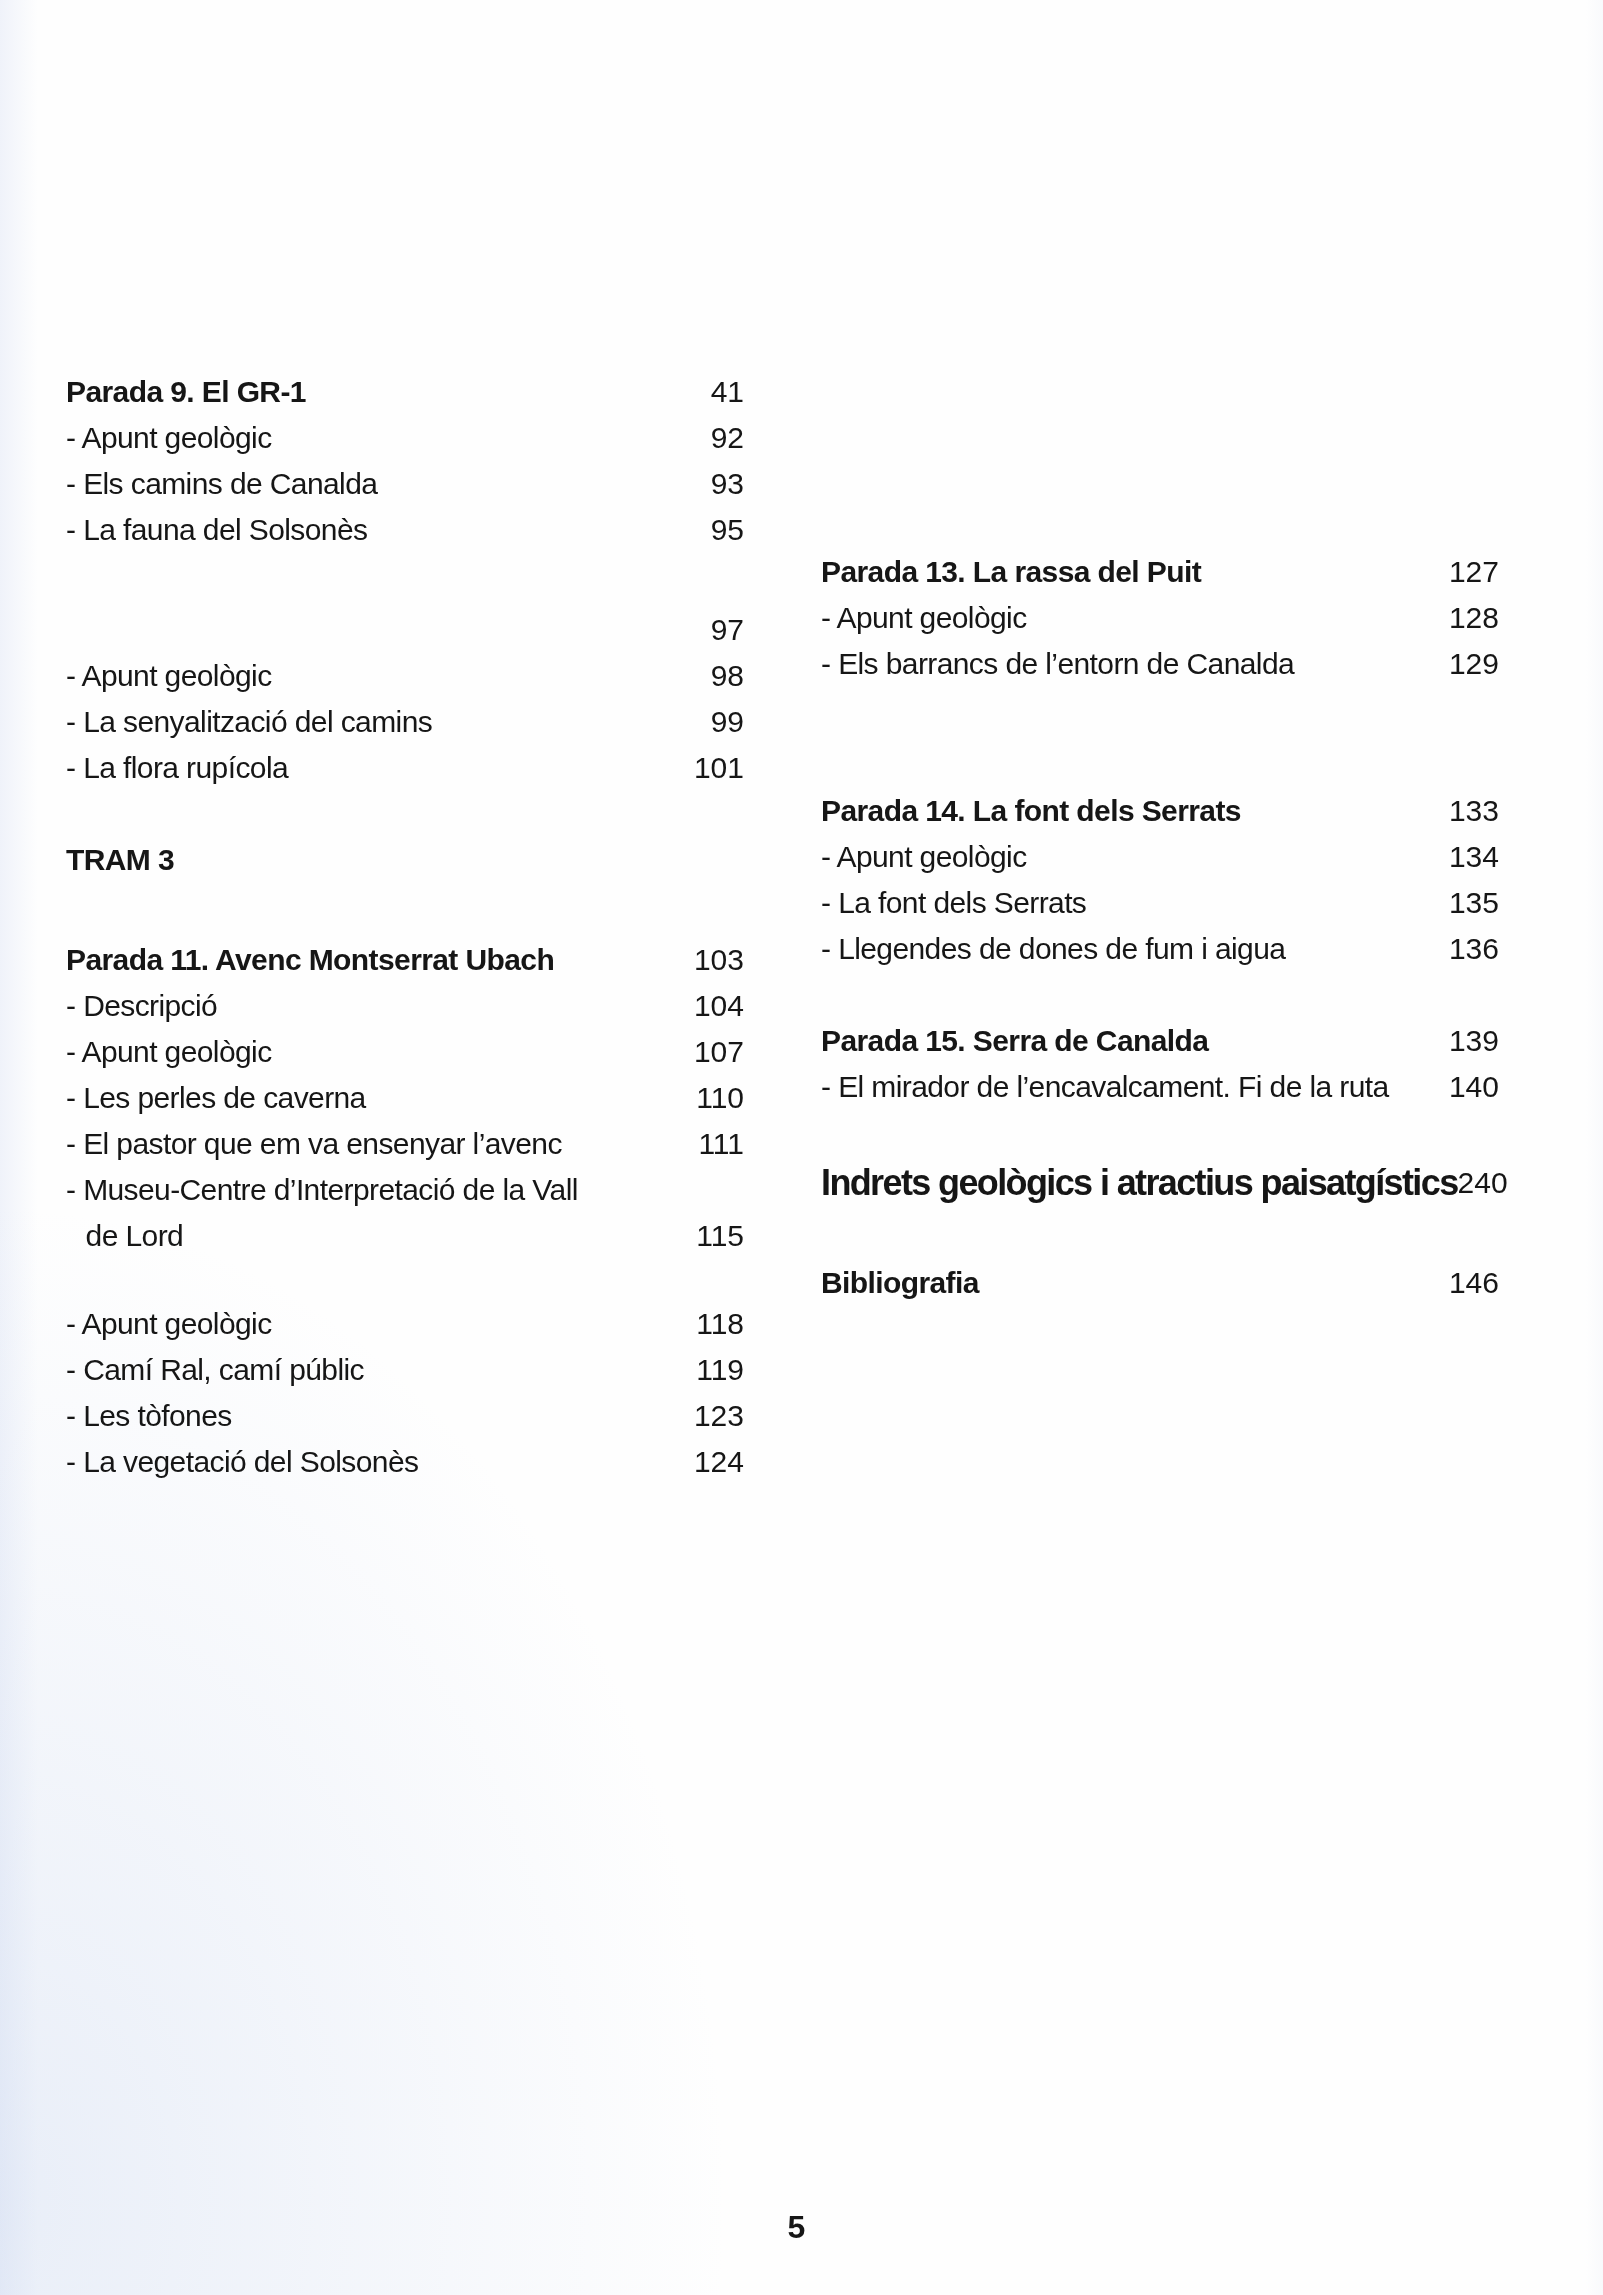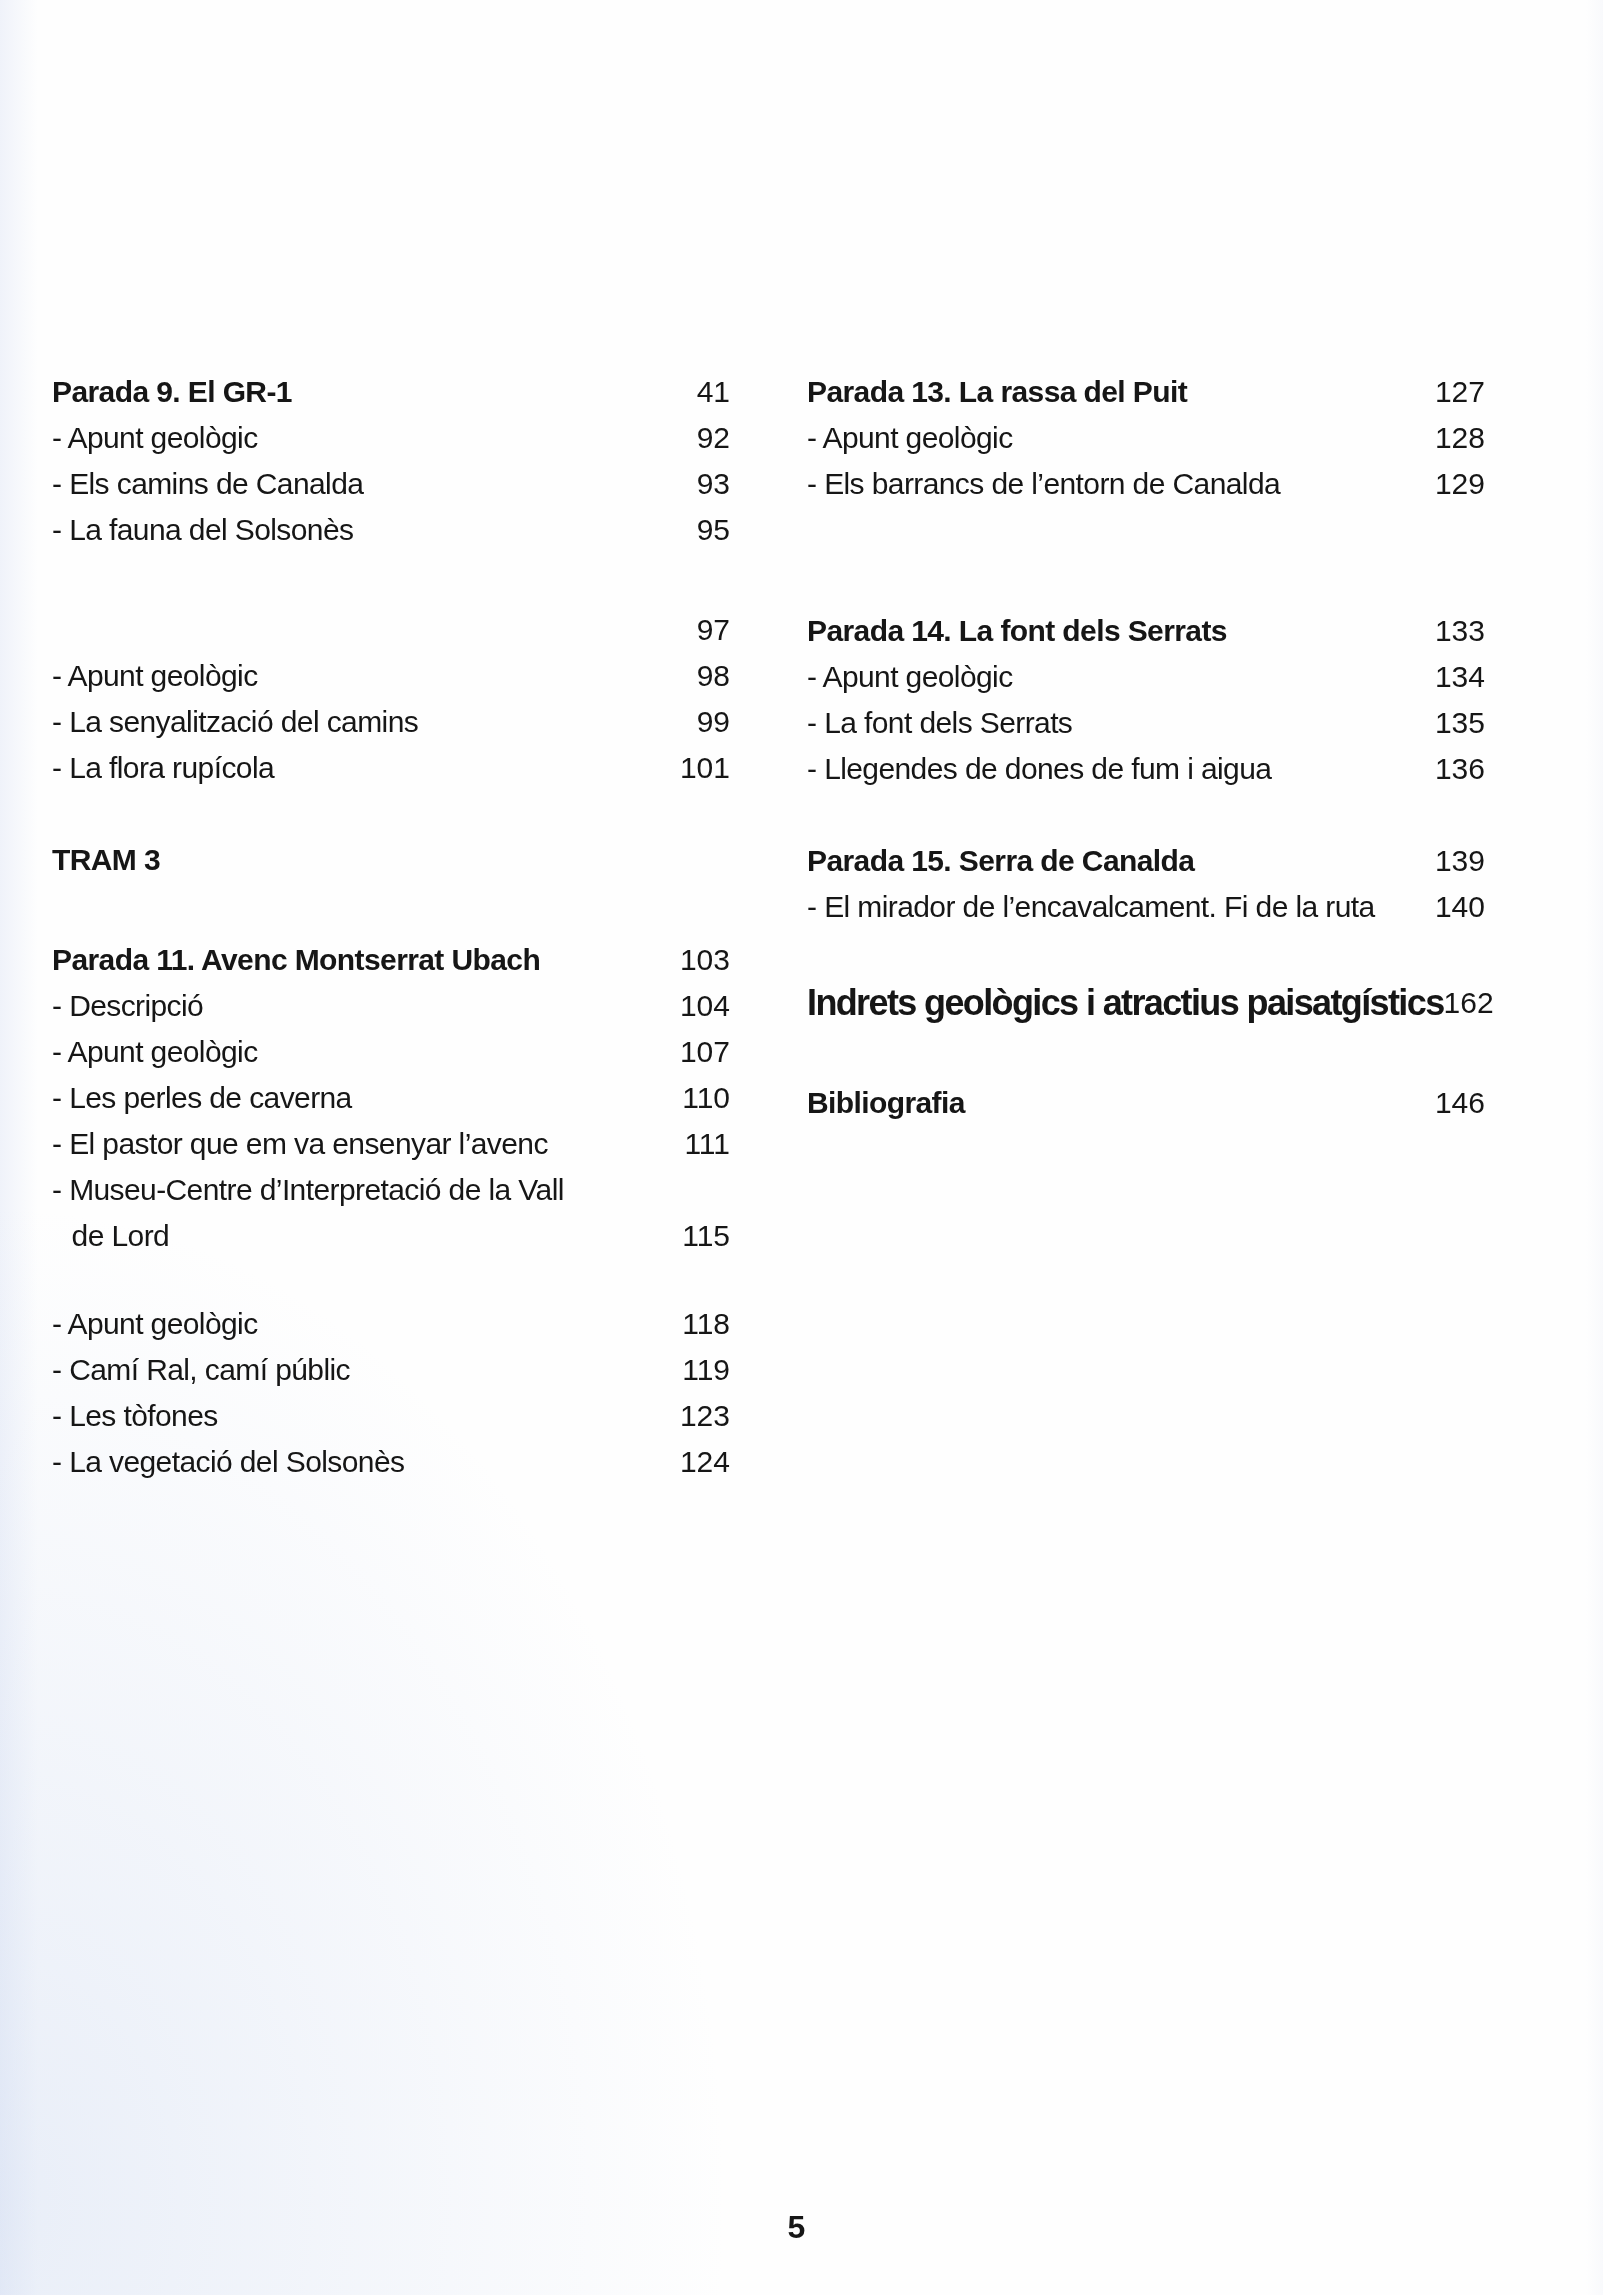--- a/index.html
+++ b/index.html
@@ -10,22 +10,22 @@
     background:
       radial-gradient(ellipse at 0% 96%, rgba(198,212,238,.38), rgba(255,255,255,0) 32%),
       linear-gradient(90deg, rgba(206,216,240,.30), rgba(255,255,255,0) 38px),
       linear-gradient(270deg, rgba(228,232,244,.22), rgba(255,255,255,0) 18px),
       #fefefe;
     font-family:"Liberation Sans","DejaVu Sans",sans-serif;
     color:#161616;
     overflow:hidden;
   }
   .toc{
-    position:absolute;left:52px;top:369px;
-    display:flex;align-items:flex-start;
+    position:absolute;left:66px;top:369px;
+    display:flex;align-items:center;
   }
   .col{width:678px;}
   .col.right{margin-left:77px;}
   .row{
     display:flex;align-items:flex-end;
     font-size:30px;line-height:46px;
     letter-spacing:-0.02em;
   }
   .row .t{white-space:nowrap;}
   .row .num{margin-left:auto;white-space:nowrap;font-weight:normal;letter-spacing:0;}
@@ -191,21 +191,21 @@
         </div>
         <div class="row">
           <span class="t">- El mirador de l’encavalcament. Fi de la ruta</span>
           <span class="num">140</span>
         </div>
       </div>
 
       <div class="sec m72">
         <div class="row b tight">
           <span class="t">Indrets geològics i atractius paisatgístics</span>
-          <span class="num">162</span>
+          <span class="num">240</span>
         </div>
       </div>
 
       <div class="sec m78">
         <div class="row b">
           <span class="t">Bibliografia</span>
           <span class="num">146</span>
         </div>
       </div>
 

